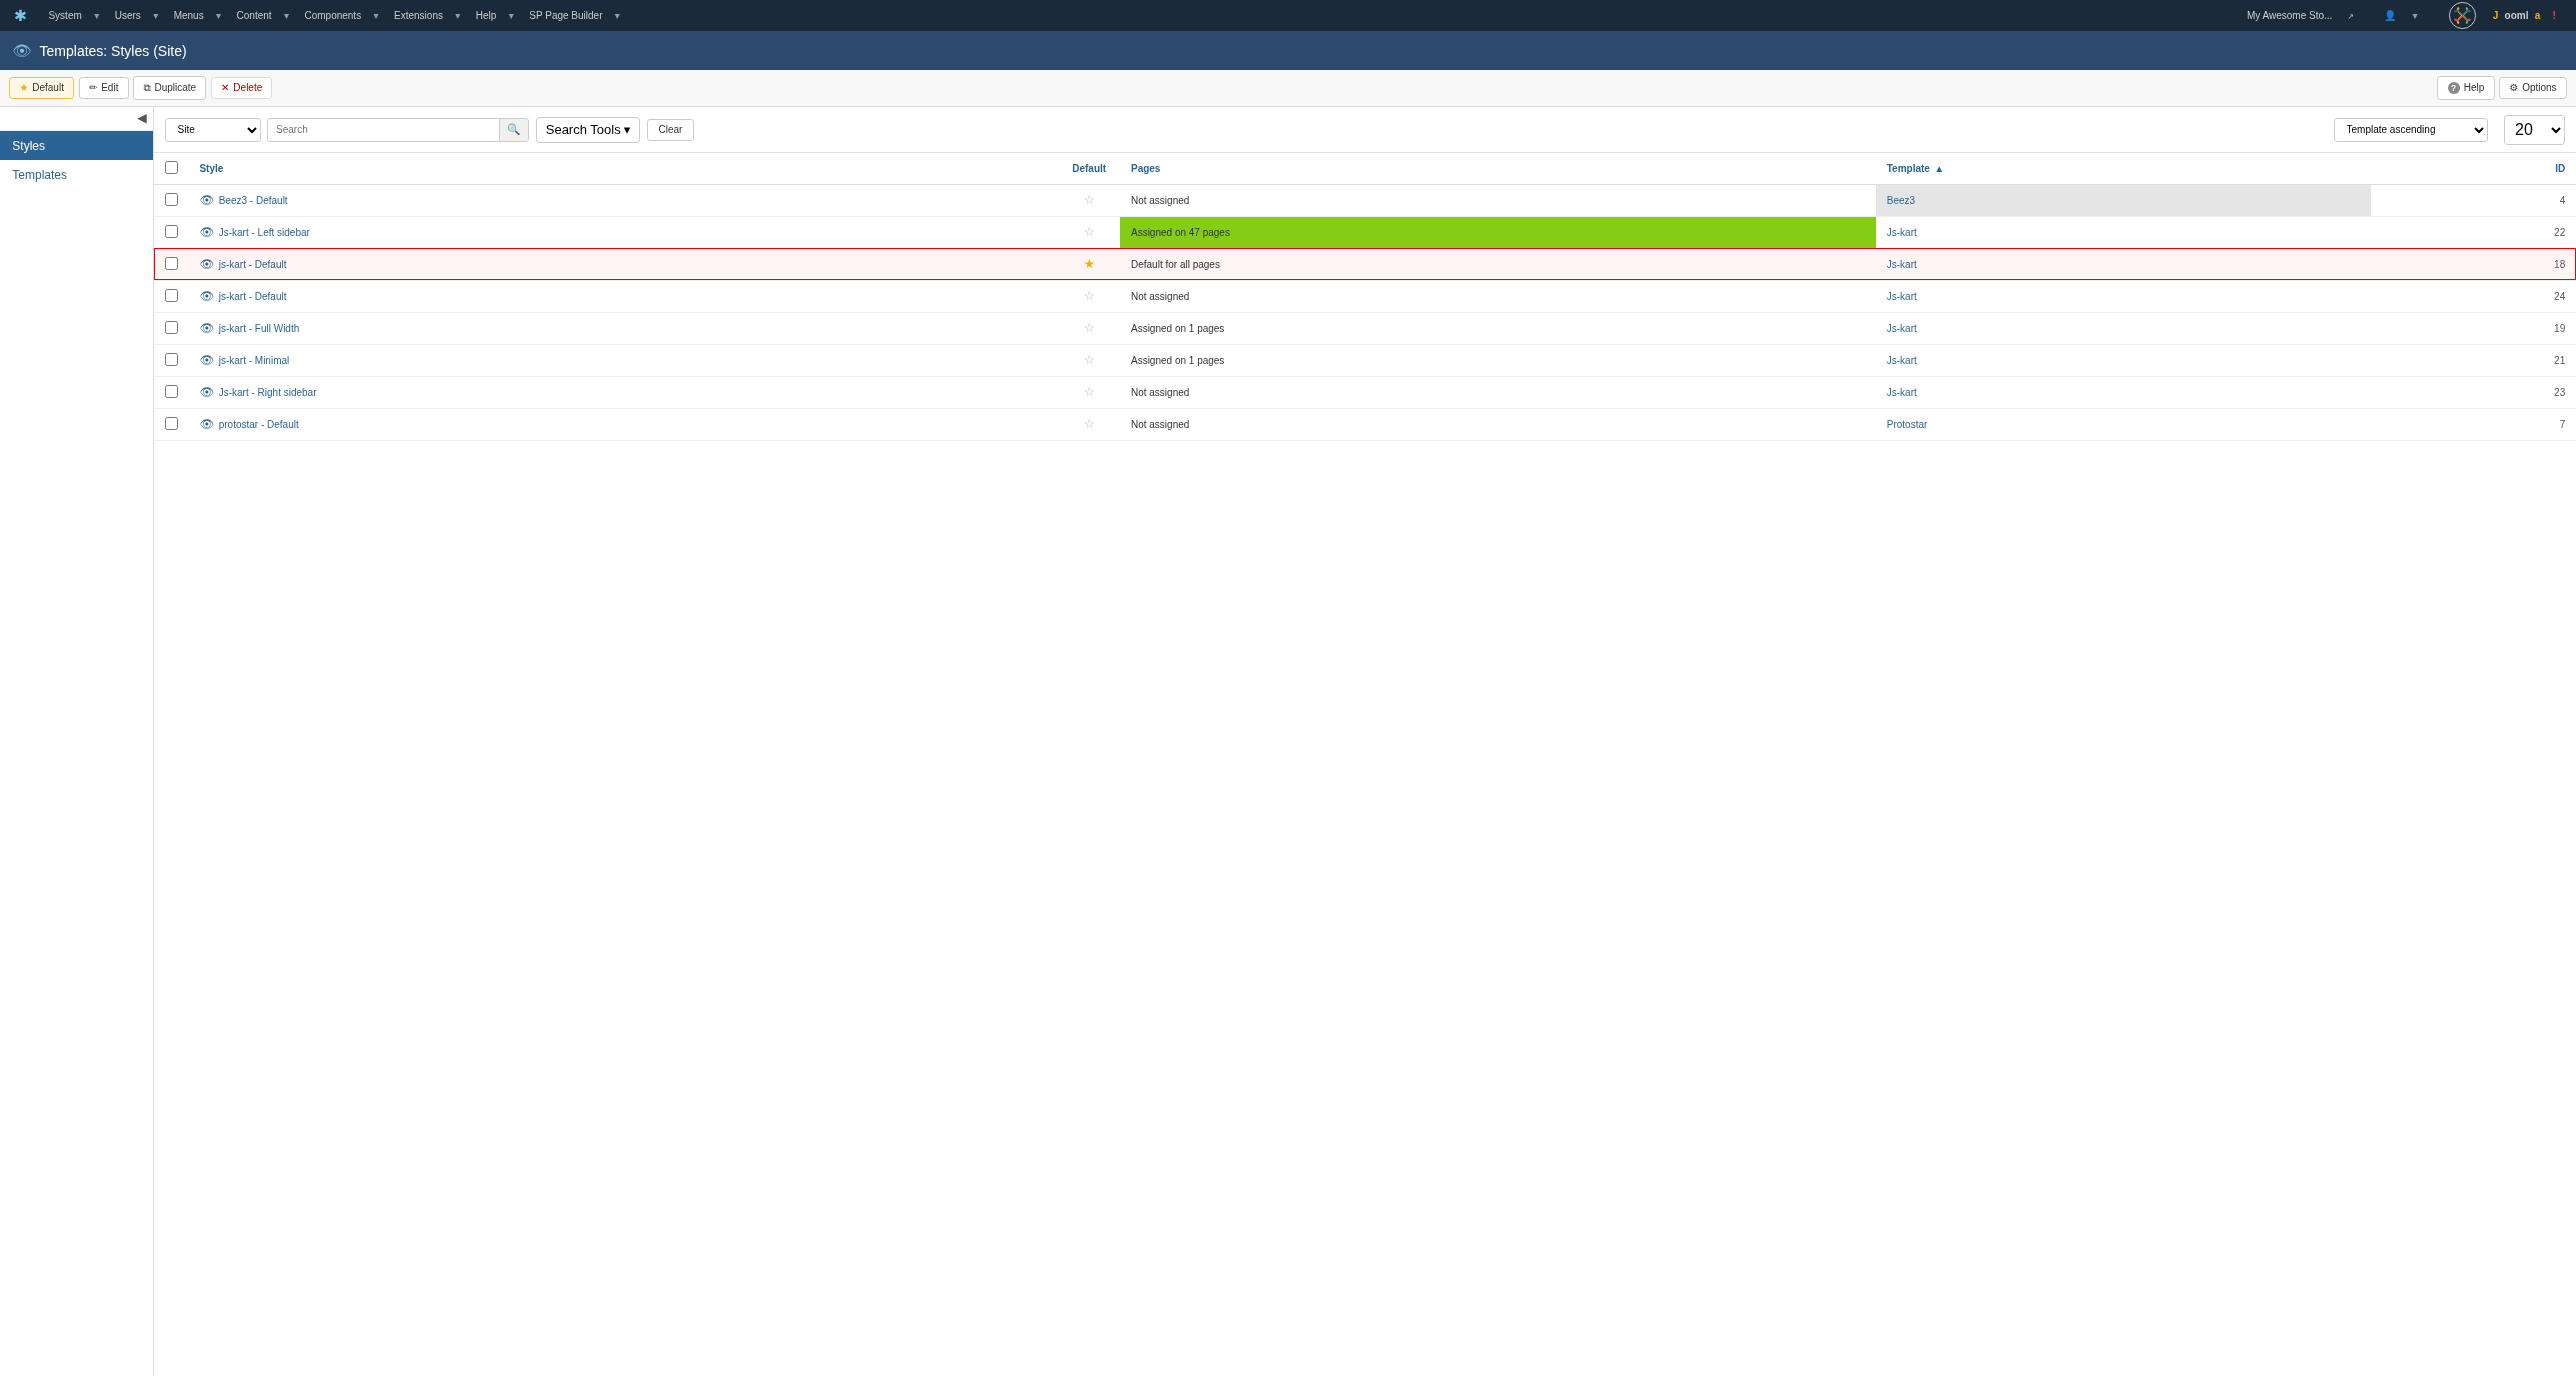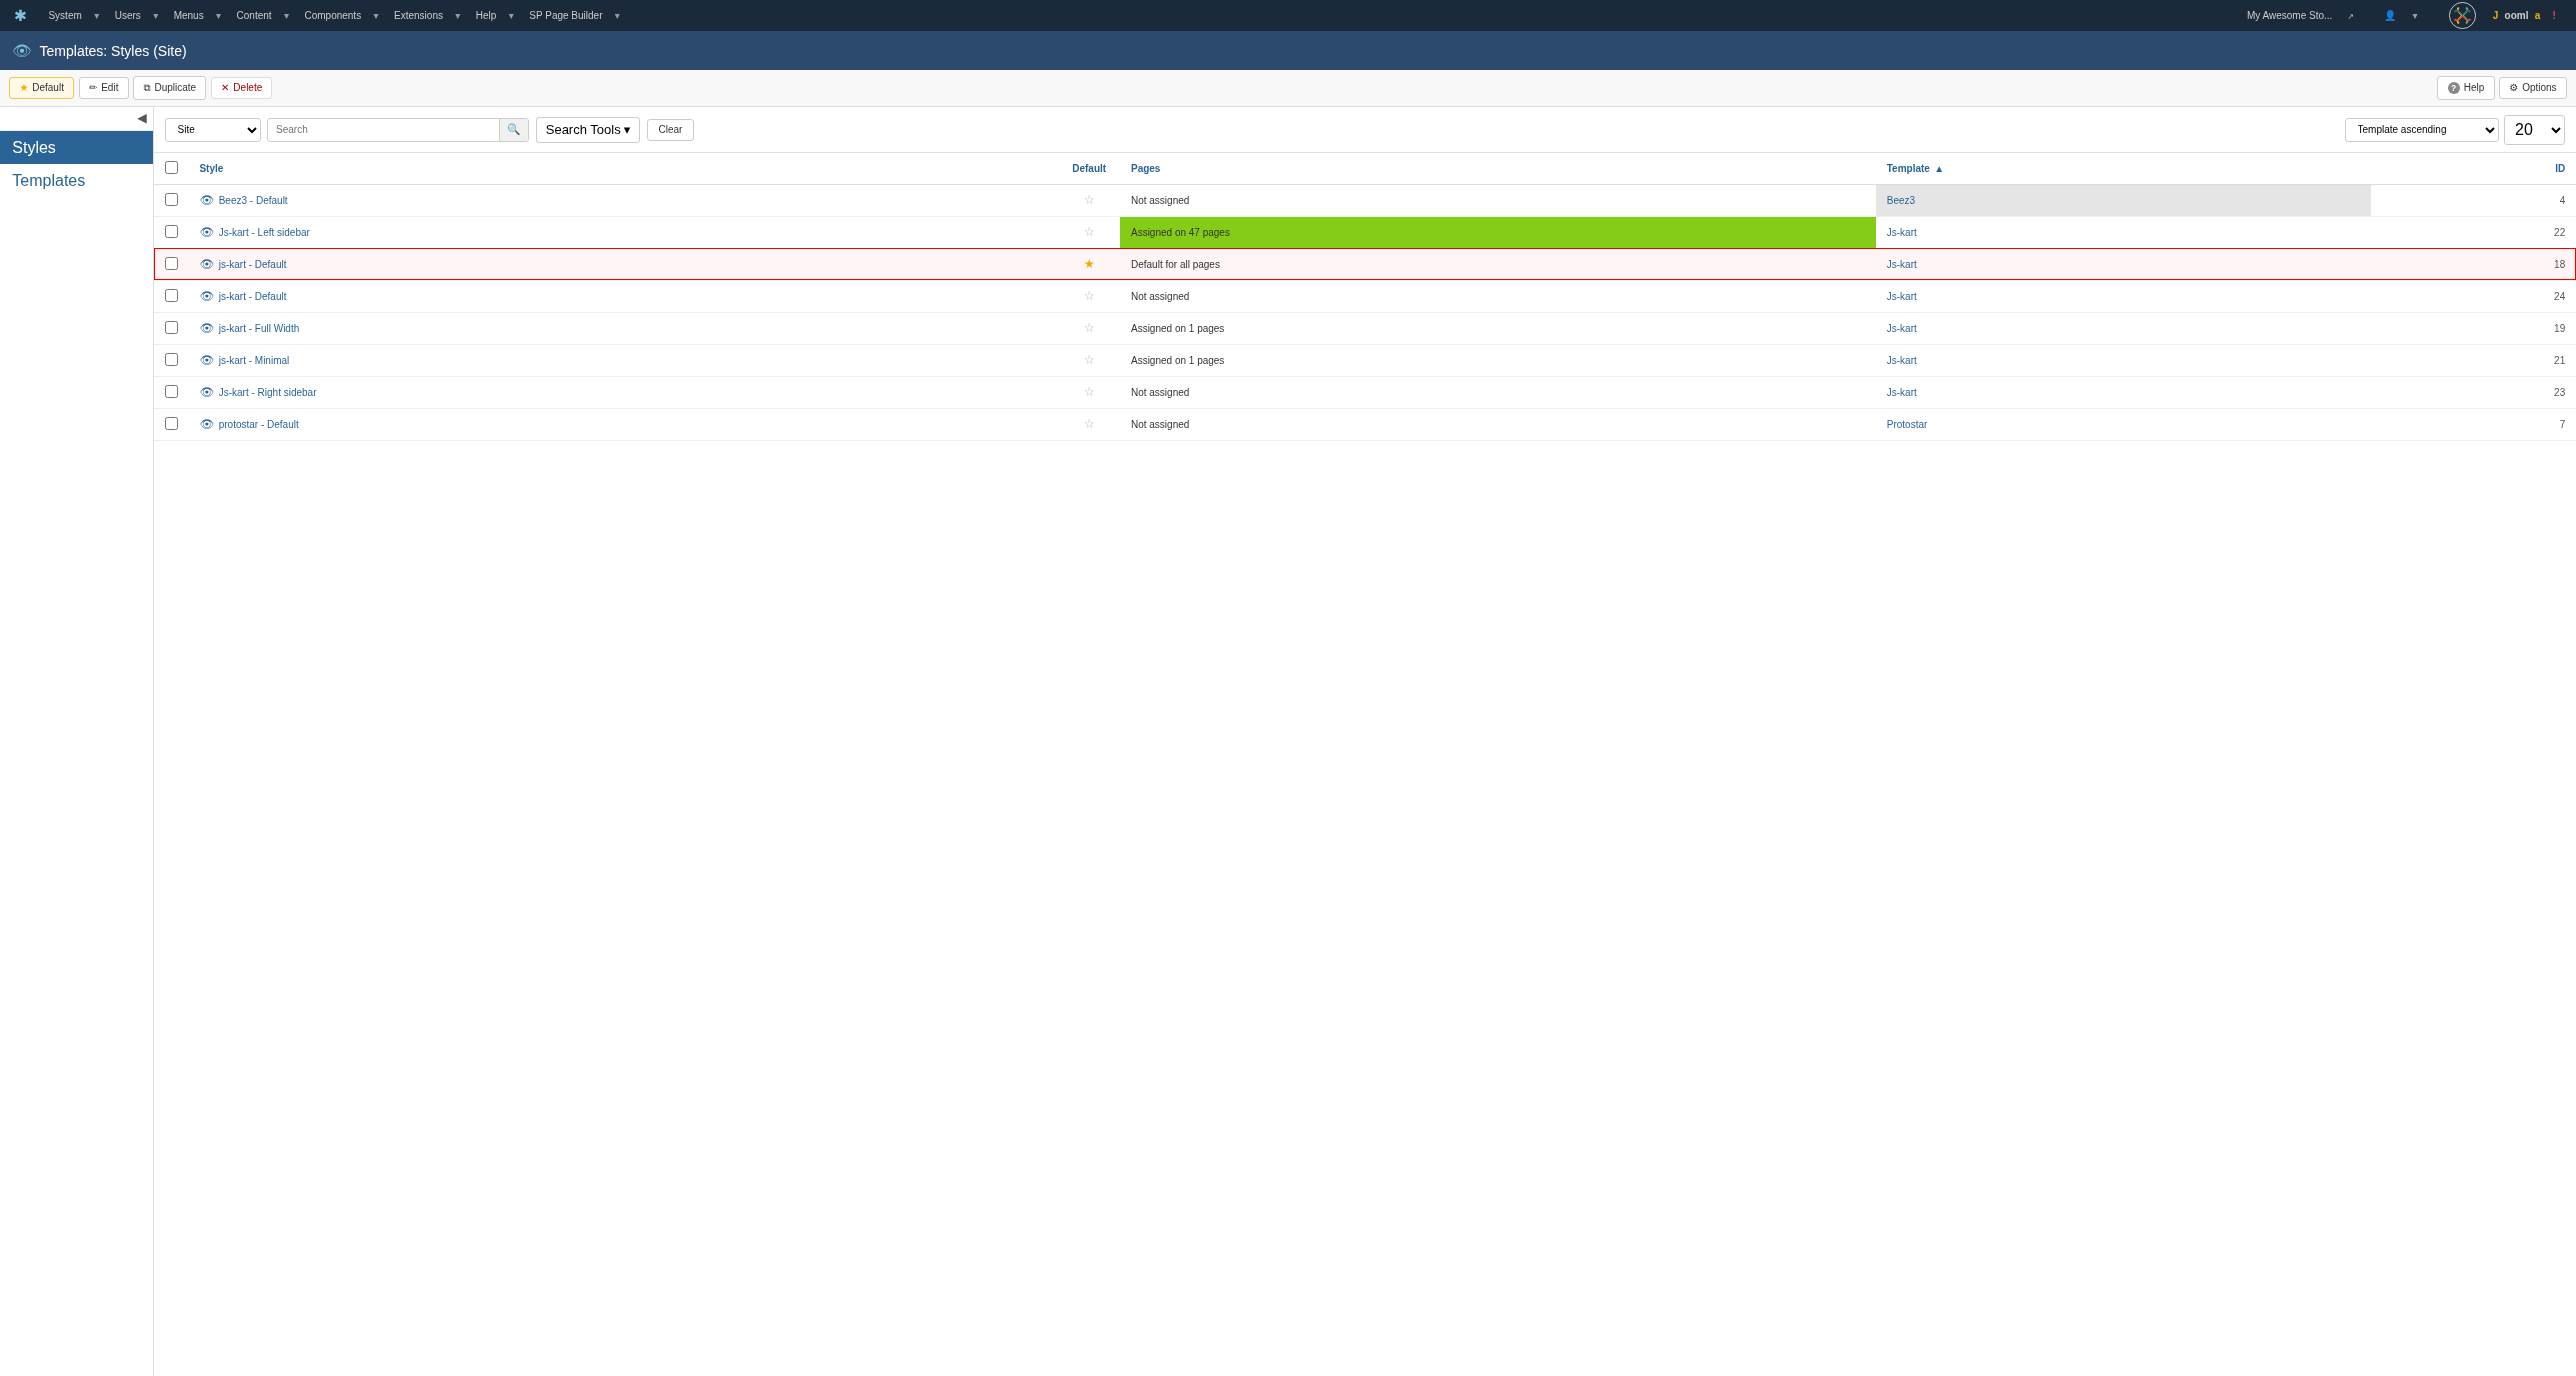--- a/index.html
+++ b/index.html
@@ -94,21 +94,21 @@
     .sidebar-toggle-btn {
       background: none;
       border: none;
       cursor: pointer;
       color: #555;
       font-size: 12.3px;
     }
     .sidebar-item {
       padding: 7.7px 12.3px;
       cursor: pointer;
-      font-size: 16px;
+      font-size: 12px;
       color: #2a6496;
     }
     .sidebar-item.active {
       background: #2a6496;
       color: #fff;
     }
 
     
     .content-area {
       flex: 1;
@@ -178,21 +178,21 @@
       border-radius: 3.1px;
       background: #fff;
       cursor: pointer;
       font-size: 10px;
       color: #333;
     }
     .filter-right {
       margin-left: auto;
       display: flex;
       align-items: center;
-      gap: 5px;
+      gap: 16px;
     }
     .sort-select {
       padding: 4.6px 7.7px;
       border: 0.8px solid #ccc;
       border-radius: 3.1px;
       font-size: 10px;
       background: #fff;
       cursor: pointer;
       min-width: 154px;
     }

